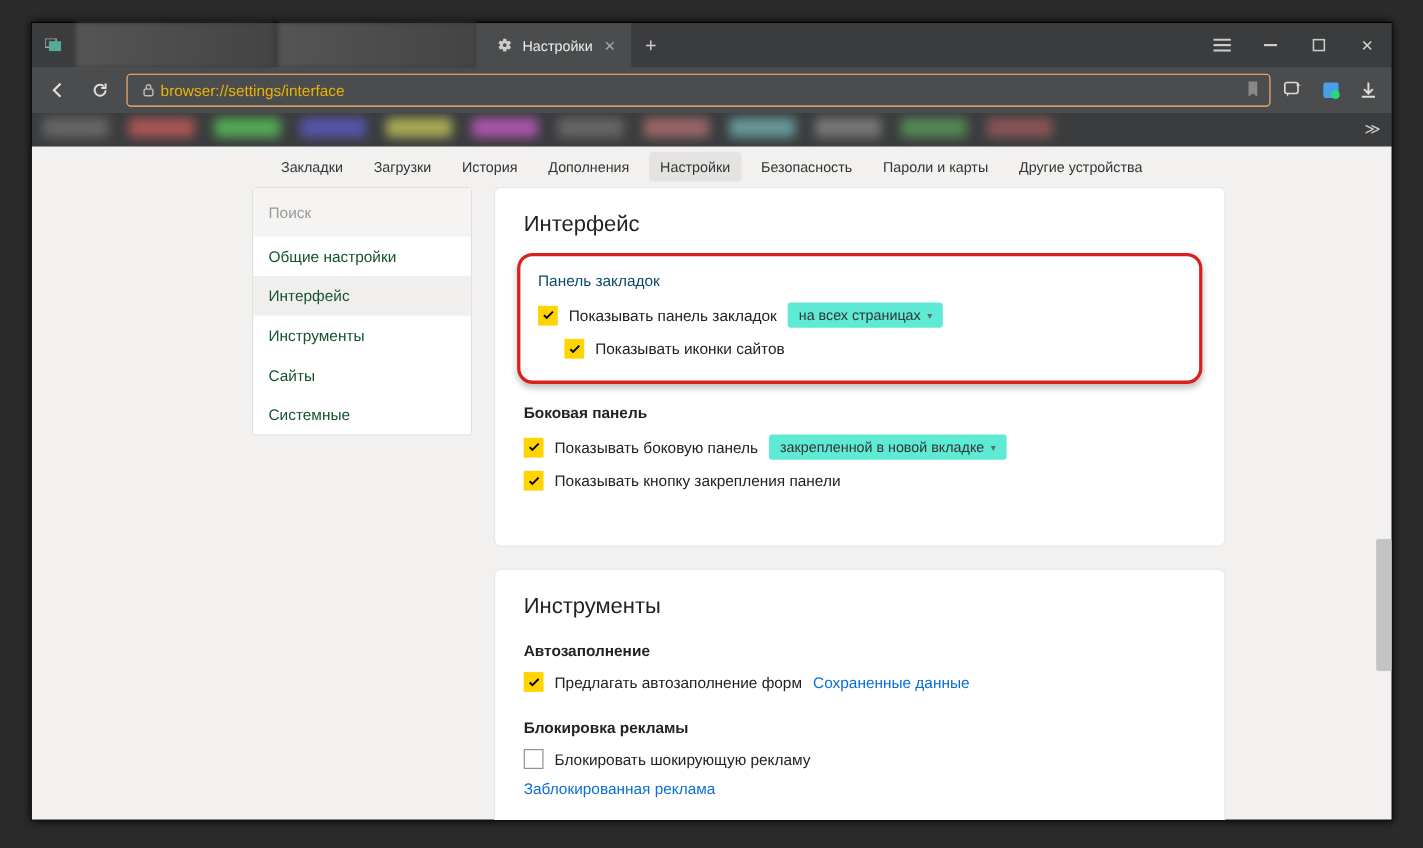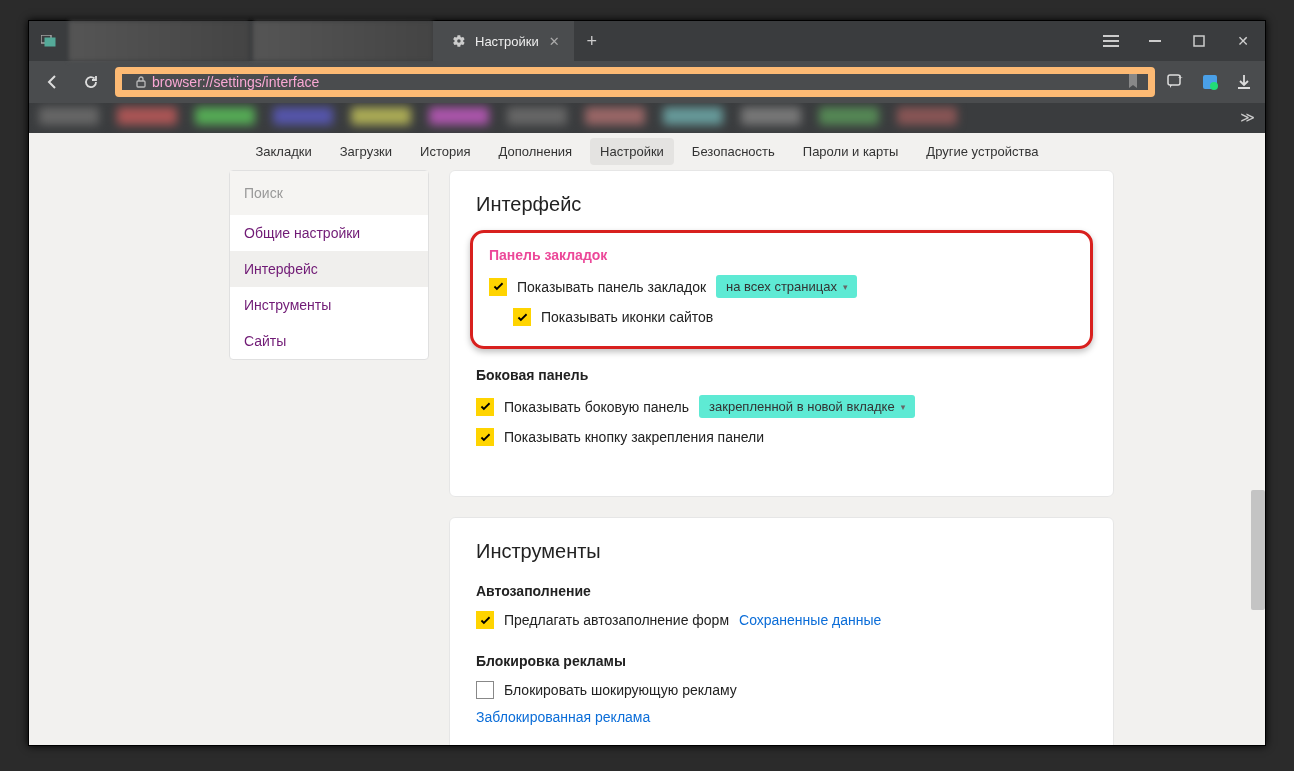--- a/index.html
+++ b/index.html
@@ -15,21 +15,21 @@
 .tabicon { width:20px; height:20px; margin:0 6px 0 10px; display:flex; align-items:center; justify-content:center; }
 .tab { display:flex; align-items:center; height:40px; padding:0 14px 0 6px; color:#bbb; font-size:13px; position:relative; }
 .tab.active { background:#4a4c4e; color:#eee; }
 .tab.blur { width:180px; background:linear-gradient(90deg,#555,#444); filter:blur(2px); margin-left:4px; }
 .tab .close { margin-left:10px; color:#aaa; cursor:pointer; }
 .newtab { width:36px; display:flex; align-items:center; justify-content:center; color:#ccc; cursor:pointer; font-size:18px; }
 
 
 .navbar { height:42px; background:#4a4c4e; display:flex; align-items:center; padding:0 10px; gap:10px; }
 .navbtn { width:28px; height:28px; display:flex; align-items:center; justify-content:center; color:#ddd; cursor:pointer; }
-.addr { flex:1; height:30px; background:transparent; display:flex; align-items:center; border:7px solid #fdba74; border-radius:4px; padding:0 8px; color:#f9a8d4; font-size:14px; }
+.addr { flex:1; height:30px; background:transparent; display:flex; align-items:center; border:1px solid #fdba74; border-radius:4px; padding:0 8px; color:#eab308; font-size:14px; }
 .addr .lock { width:22px; display:flex; align-items:center; justify-content:center; color:#ccc; }
 .addr .url { flex:1; }
 .addr .flag { color:#888; }
 .righticons { display:flex; gap:12px; color:#ddd; }
 .righticons .ic { width:22px; height:22px; display:flex; align-items:center; justify-content:center; cursor:pointer; }
 
 
 .bmrow { height:30px; background:#3a3c3e; position:relative; overflow:hidden; }
 .bmrow .blurbar { position:absolute; inset:4px 10px; filter:blur(5px); display:flex; gap:18px; }
 .bmrow .blurbar span { width:60px; height:18px; border-radius:3px; }
@@ -39,41 +39,41 @@
 .content { flex:1; background:#f2f1ef; display:flex; flex-direction:column; overflow:hidden; }
 .topnav { height:37px; display:flex; align-items:center; justify-content:center; gap:8px; font-size:13px; color:#333; }
 .topnav .item { padding:6px 10px; border-radius:4px; cursor:pointer; }
 .topnav .item.sel { background:#e4e3e1; }
 
 .main { flex:1; display:flex; padding:0 0 0 200px; gap:20px; overflow:auto; position:relative; }
 
 
 .sidebar { position:absolute; left:200px; top:0; width:200px; background:#fff; border:1px solid #e0e0e0; border-radius:4px; }
 .sidebar .search { height:44px; background:#f5f4f2; display:flex; align-items:center; padding:0 14px; color:#999; font-size:14px; }
-.sidebar .sitem { padding:10px 14px; font-size:14px; color:#701a75; cursor:pointer; }
+.sidebar .sitem { padding:10px 14px; font-size:14px; color:#14532d; cursor:pointer; }
 .sidebar .sitem.sel { background:#f0efed; }
 
 
 .panels { margin-left:220px; width:665px; display:flex; flex-direction:column; gap:20px; padding-bottom:20px; }
 .panel { background:#fff; border:1px solid #e6e6e6; border-radius:6px; padding:22px 26px 26px 26px; }
 .panel h2 { font-size:20px; font-weight:400; color:#222; margin-bottom:20px; }
 .group { margin-bottom:24px; }
 .group h3 { font-size:14px; font-weight:700; color:#222; margin-bottom:12px; }
 .row { display:flex; align-items:center; gap:10px; font-size:14px; color:#222; margin-bottom:10px; }
 .row.indent { margin-left:24px; }
 .chk { width:18px; height:18px; background:#ffd400; display:flex; align-items:center; justify-content:center; cursor:pointer; flex-shrink:0; }
 .chk.unchecked { background:#fff; border:1.5px solid #888; }
 .chk svg { width:13px; height:13px; }
 .drop { background:#5eead4; padding:4px 10px; border-radius:3px; font-size:13px; color:#333; cursor:pointer; display:flex; align-items:center; gap:6px; }
 .drop .caret { font-size:9px; color:#666; }
 .link { color:#0b6dd8; cursor:pointer; font-size:14px; }
 
 
 .highlight { position:relative; border:3px solid #d8201e; border-radius:14px; padding:14px 16px 10px 16px; margin:-6px -6px 18px -6px; box-shadow:0 3px 6px rgba(0,0,0,.25); }
-.highlight h3 { font-size:14px; font-weight:700; color:#ec4899; margin-bottom:12px; }
+.highlight h3 { font-size:14px; font-weight:400; color:#0c4a6e; margin-bottom:12px; }
 
 
 .scrollthumb { position:absolute; right:0; top:320px; width:14px; height:120px; background:#c4c4c4; border-radius:2px; }
 
 </style>
 </head>
 <body>
 
 <div class="window">
 
@@ -199,20 +199,21 @@
     <div class="main">
 
       <div class="sidebar">
         <div class="search">
           <span>Поиск</span>
         </div>
         <div class="sitem">Общие настройки</div>
         <div class="sitem sel">Интерфейс</div>
         <div class="sitem">Инструменты</div>
         <div class="sitem">Сайты</div>
+        <div class="sitem">Системные</div>
       </div>
 
       <div class="panels">
 
         <div class="panel">
           <h2>Интерфейс</h2>
 
           <div class="highlight">
             <h3>Панель закладок</h3>
             <div class="row">

